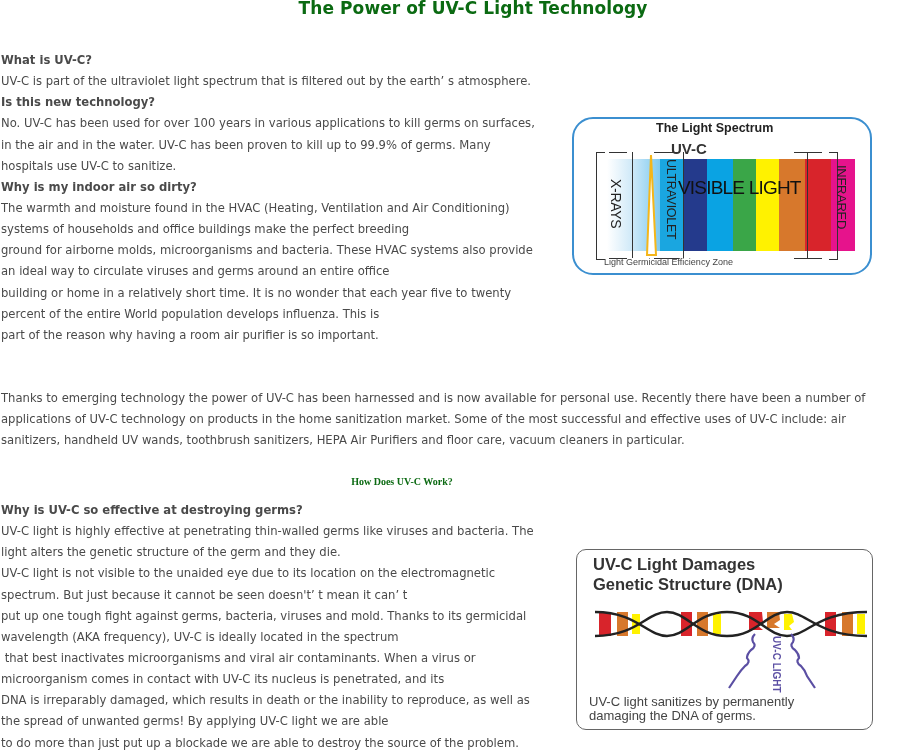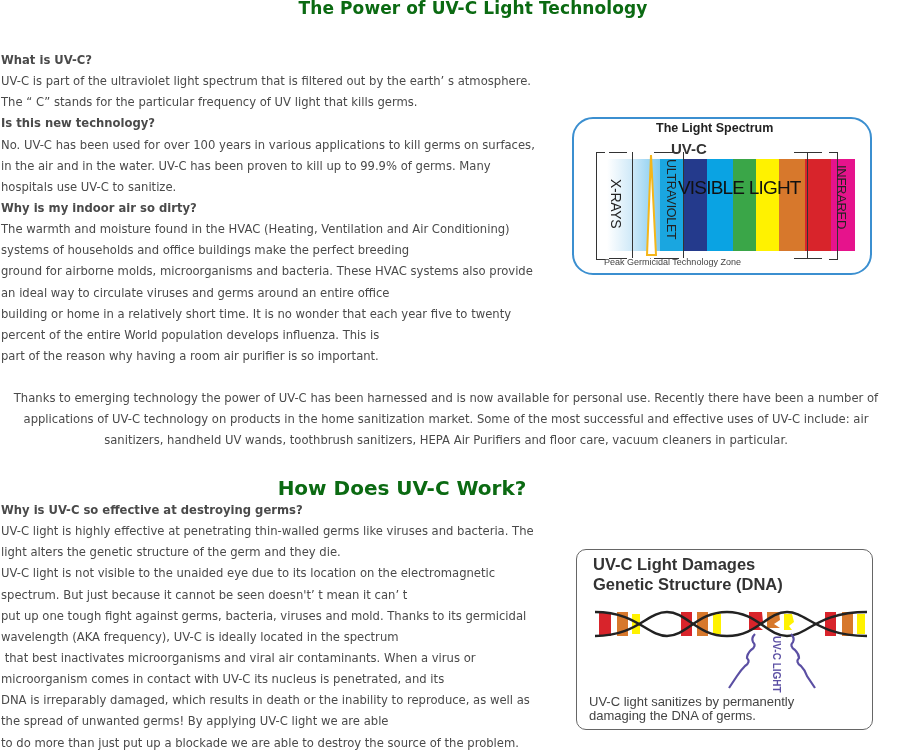--- a/index.html
+++ b/index.html
@@ -1,26 +1,26 @@
 <!DOCTYPE html>
 <html><head>
   <meta charset="utf-8">
   <style>
     html, body { margin: 0; padding: 0; background: #ffffff; }
     body { width: 900px; height: 751px; position: relative; overflow: hidden;
            font-family: "DejaVu Sans", sans-serif; color: #4a4a4a; }
     .title { position: absolute; top: -2px; left: 0; width: 946px; text-align: center;
              font-size: 17px; font-weight: bold; color: #0b6a12; letter-spacing: 0.1px; }
     .h2 { position: absolute; top: 476px; left: 0; width: 804px; text-align: center;
-          font-size: 20px; font-weight: bold; color: #0b6a12; }
+          font-size: 10px; font-weight: bold; color: #0b6a12; font-family: Liberation Serif, serif; }
     .block { position: absolute; left: 1px; font-size: 11.6px; line-height: 21.15px; white-space: nowrap; }
     .block .line { display: block; height: 21.15px; }
     .q { font-weight: bold; color: #4a4a4a; }
     .full { position: absolute; left: 1px; top: 388px; width: 890px; font-size: 11.6px; line-height: 21.15px; }
-    .full .line { display: block; white-space: nowrap; text-align: center; }
+    .full .line { display: block; white-space: nowrap; }
 
     
     .spectrum { position: absolute; left: 572px; top: 117px; width: 300px; height: 158px;
                 border: 2px solid #3b8fd0; border-radius: 21px; background: #fff; box-sizing: border-box; }
     .spectrum .st { position: absolute; top: 2px; left: 82px; font-family: "Liberation Sans", sans-serif;
                     font-weight: bold; font-size: 12.5px; color: #222; }
     .bands { position: absolute; left: 33px; top: 40px; height: 92px; width: 250px; display: flex; }
     .band { height: 100%; position: relative; }
     .vlabel { position: absolute; font-family: "Liberation Sans", sans-serif; color: #222;
               writing-mode: vertical-rl; font-size: 12.5px; letter-spacing: -0.3px; }
@@ -42,21 +42,20 @@
     .dna svg { position: absolute; left: 0; top: 0; }
   </style>
 </head>
 <body>
 
 <div class="title">The Power of UV-C Light Technology</div>
 
 <div class="block" style="top: 50px;">
   <span class="line q">What is UV-C?</span>
   <span class="line">UV-C is part of the ultraviolet light spectrum that is filtered out by the earth’ s atmosphere.</span>
-  <span class="line">The “ C” stands for the particular frequency of UV light that kills germs.</span>
   <span class="line q">Is this new technology?</span>
   <span class="line">No. UV-C has been used for over 100 years in various applications to kill germs on surfaces,</span>
   <span class="line">in the air and in the water. UV-C has been proven to kill up to 99.9% of germs. Many</span>
   <span class="line">hospitals use UV-C to sanitize.</span>
   <span class="line q">Why is my indoor air so dirty?</span>
   <span class="line">The warmth and moisture found in the HVAC (Heating, Ventilation and Air Conditioning)</span>
   <span class="line">systems of households and office buildings make the perfect breeding</span>
   <span class="line">ground for airborne molds, microorganisms and bacteria. These HVAC systems also provide</span>
   <span class="line">an ideal way to circulate viruses and germs around an entire office</span>
   <span class="line">building or home in a relatively short time. It is no wonder that each year five to twenty</span>
@@ -93,21 +92,21 @@
 
   <svg width="300" height="158" style="position:absolute;left:0;top:0;">
     <polygon points="77,36 73,136 82,136" fill="#ffffff" stroke="#f4b61a" stroke-width="2"></polygon>
   </svg>
 
   <div class="uvc-lbl">UV-C</div>
   <div class="vlabel" style="left:34px;top:60px;font-size:14px;">X-RAYS</div>
   <div class="vlabel" style="left:90px;top:40px;font-size:12.5px;">ULTRAVIOLET</div>
   <div class="vl-text">VISIBLE LIGHT</div>
   <div class="vlabel" style="left:260px;top:46px;font-size:13px;">INFRARED</div>
-  <div class="peak">Peak Germicidal Technology Zone</div>
+  <div class="peak">Light Germicidal Efficiency Zone</div>
 </div>
 
 <div class="full">
   <span class="line">Thanks to emerging technology the power of UV-C has been harnessed and is now available for personal use. Recently there have been a number of</span>
   <span class="line">applications of UV-C technology on products in the home sanitization market. Some of the most successful and effective uses of UV-C include: air</span>
   <span class="line">sanitizers, handheld UV wands, toothbrush sanitizers, HEPA Air Purifiers and floor care, vacuum cleaners in particular.</span>
 </div>
 
 <div class="h2">How Does UV-C Work?</div>
 

